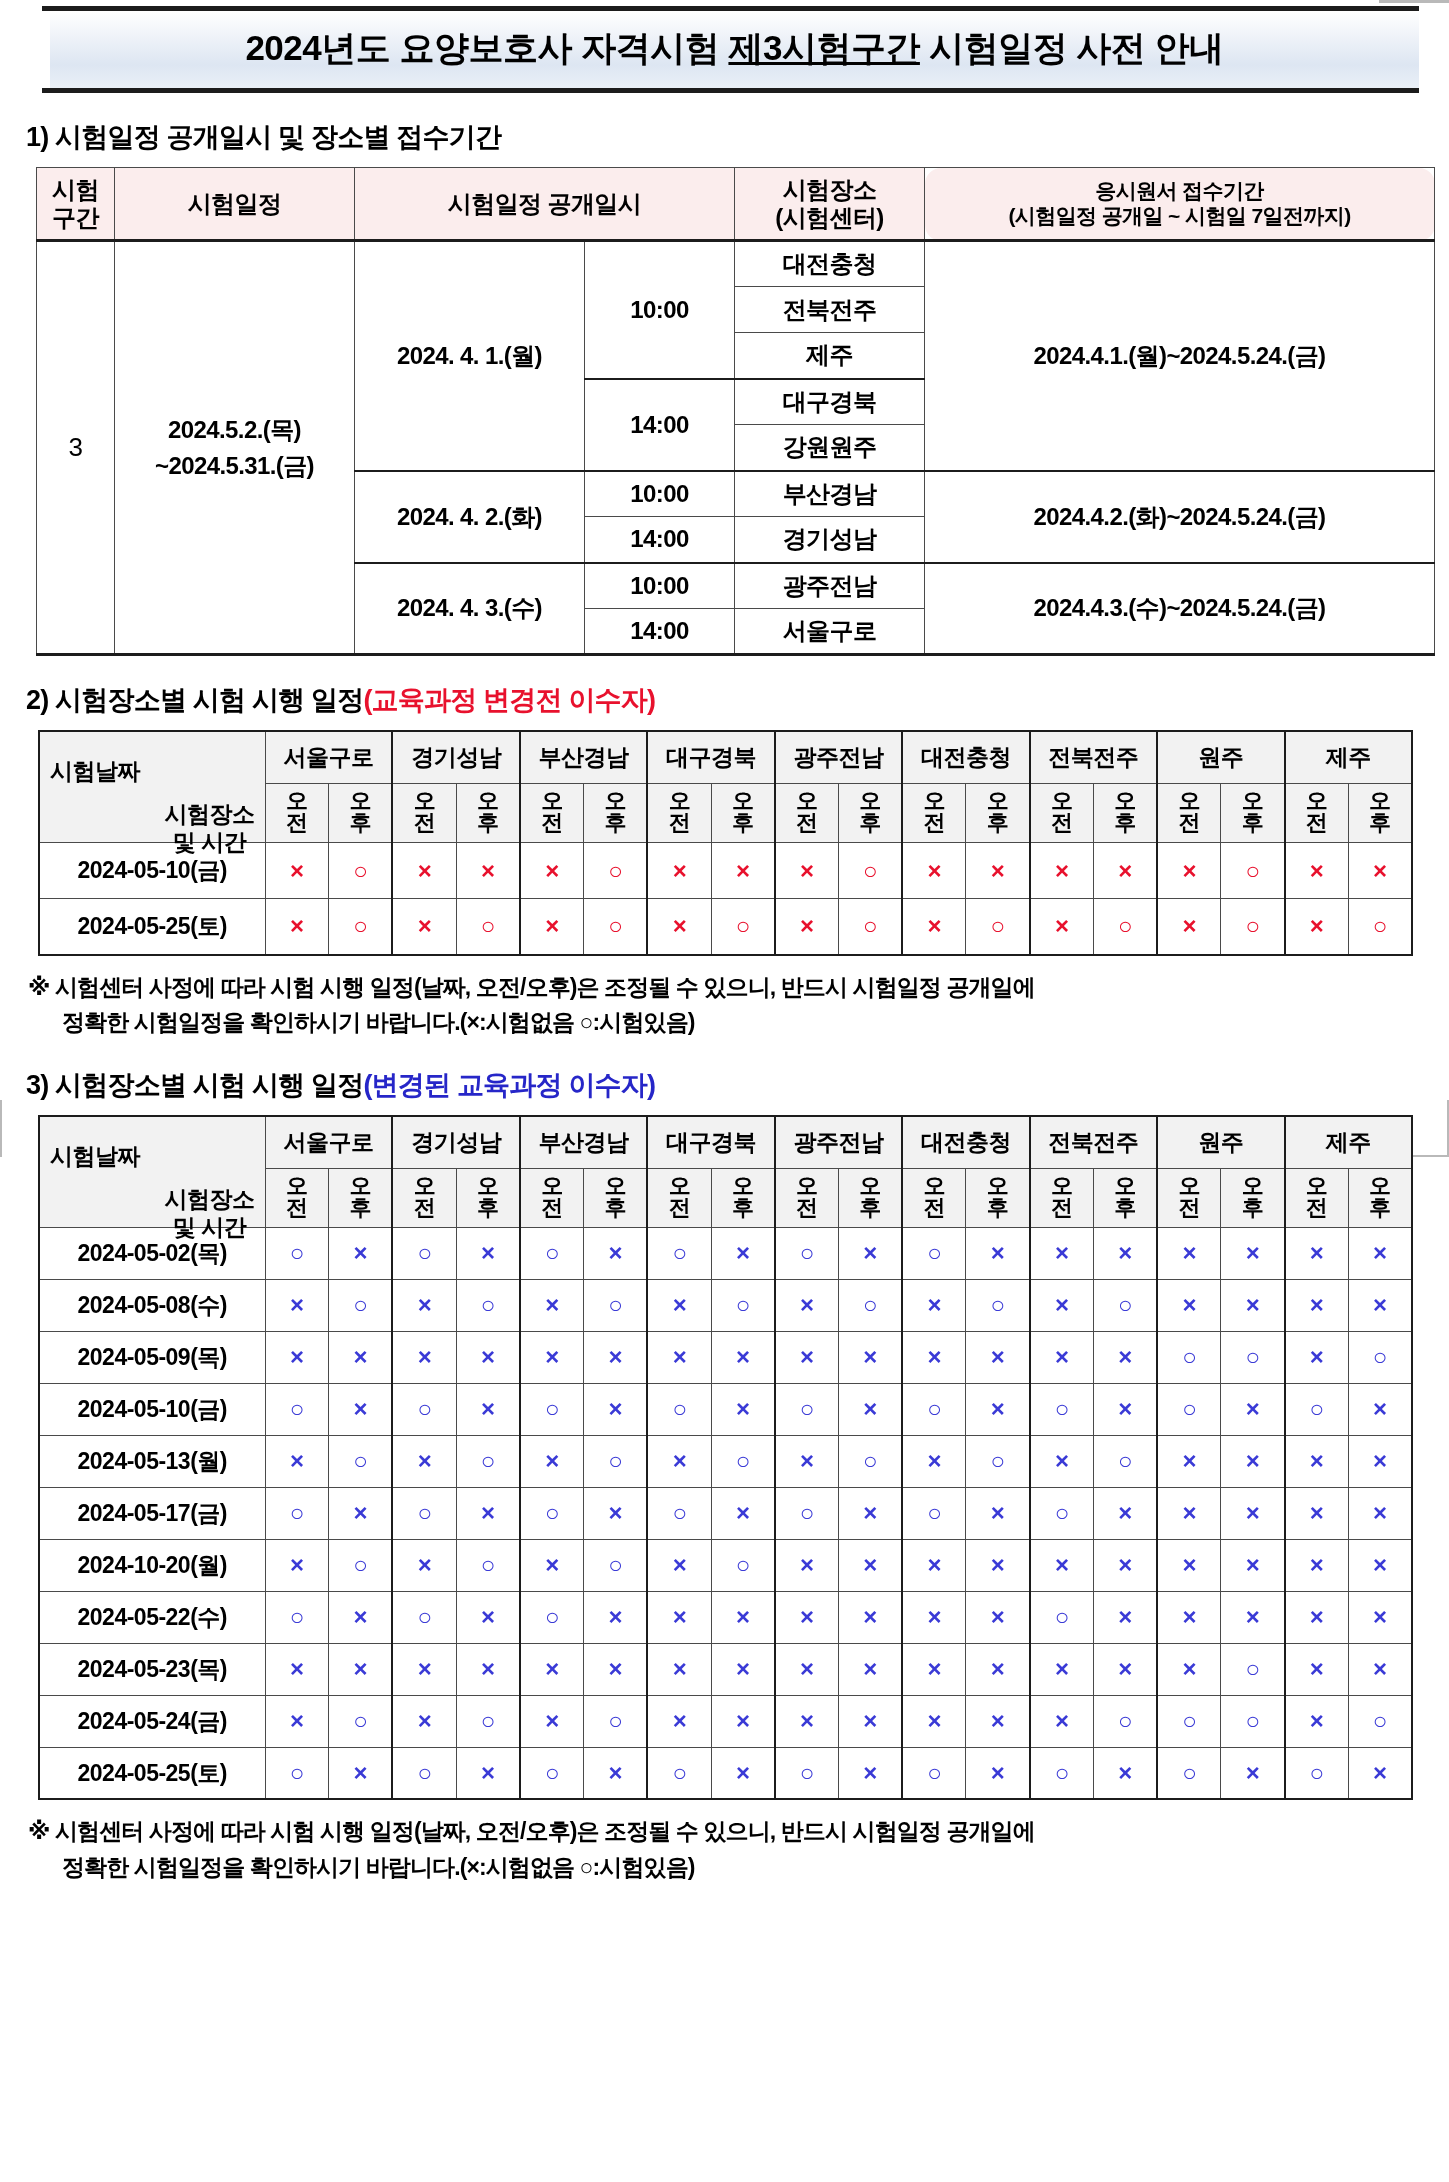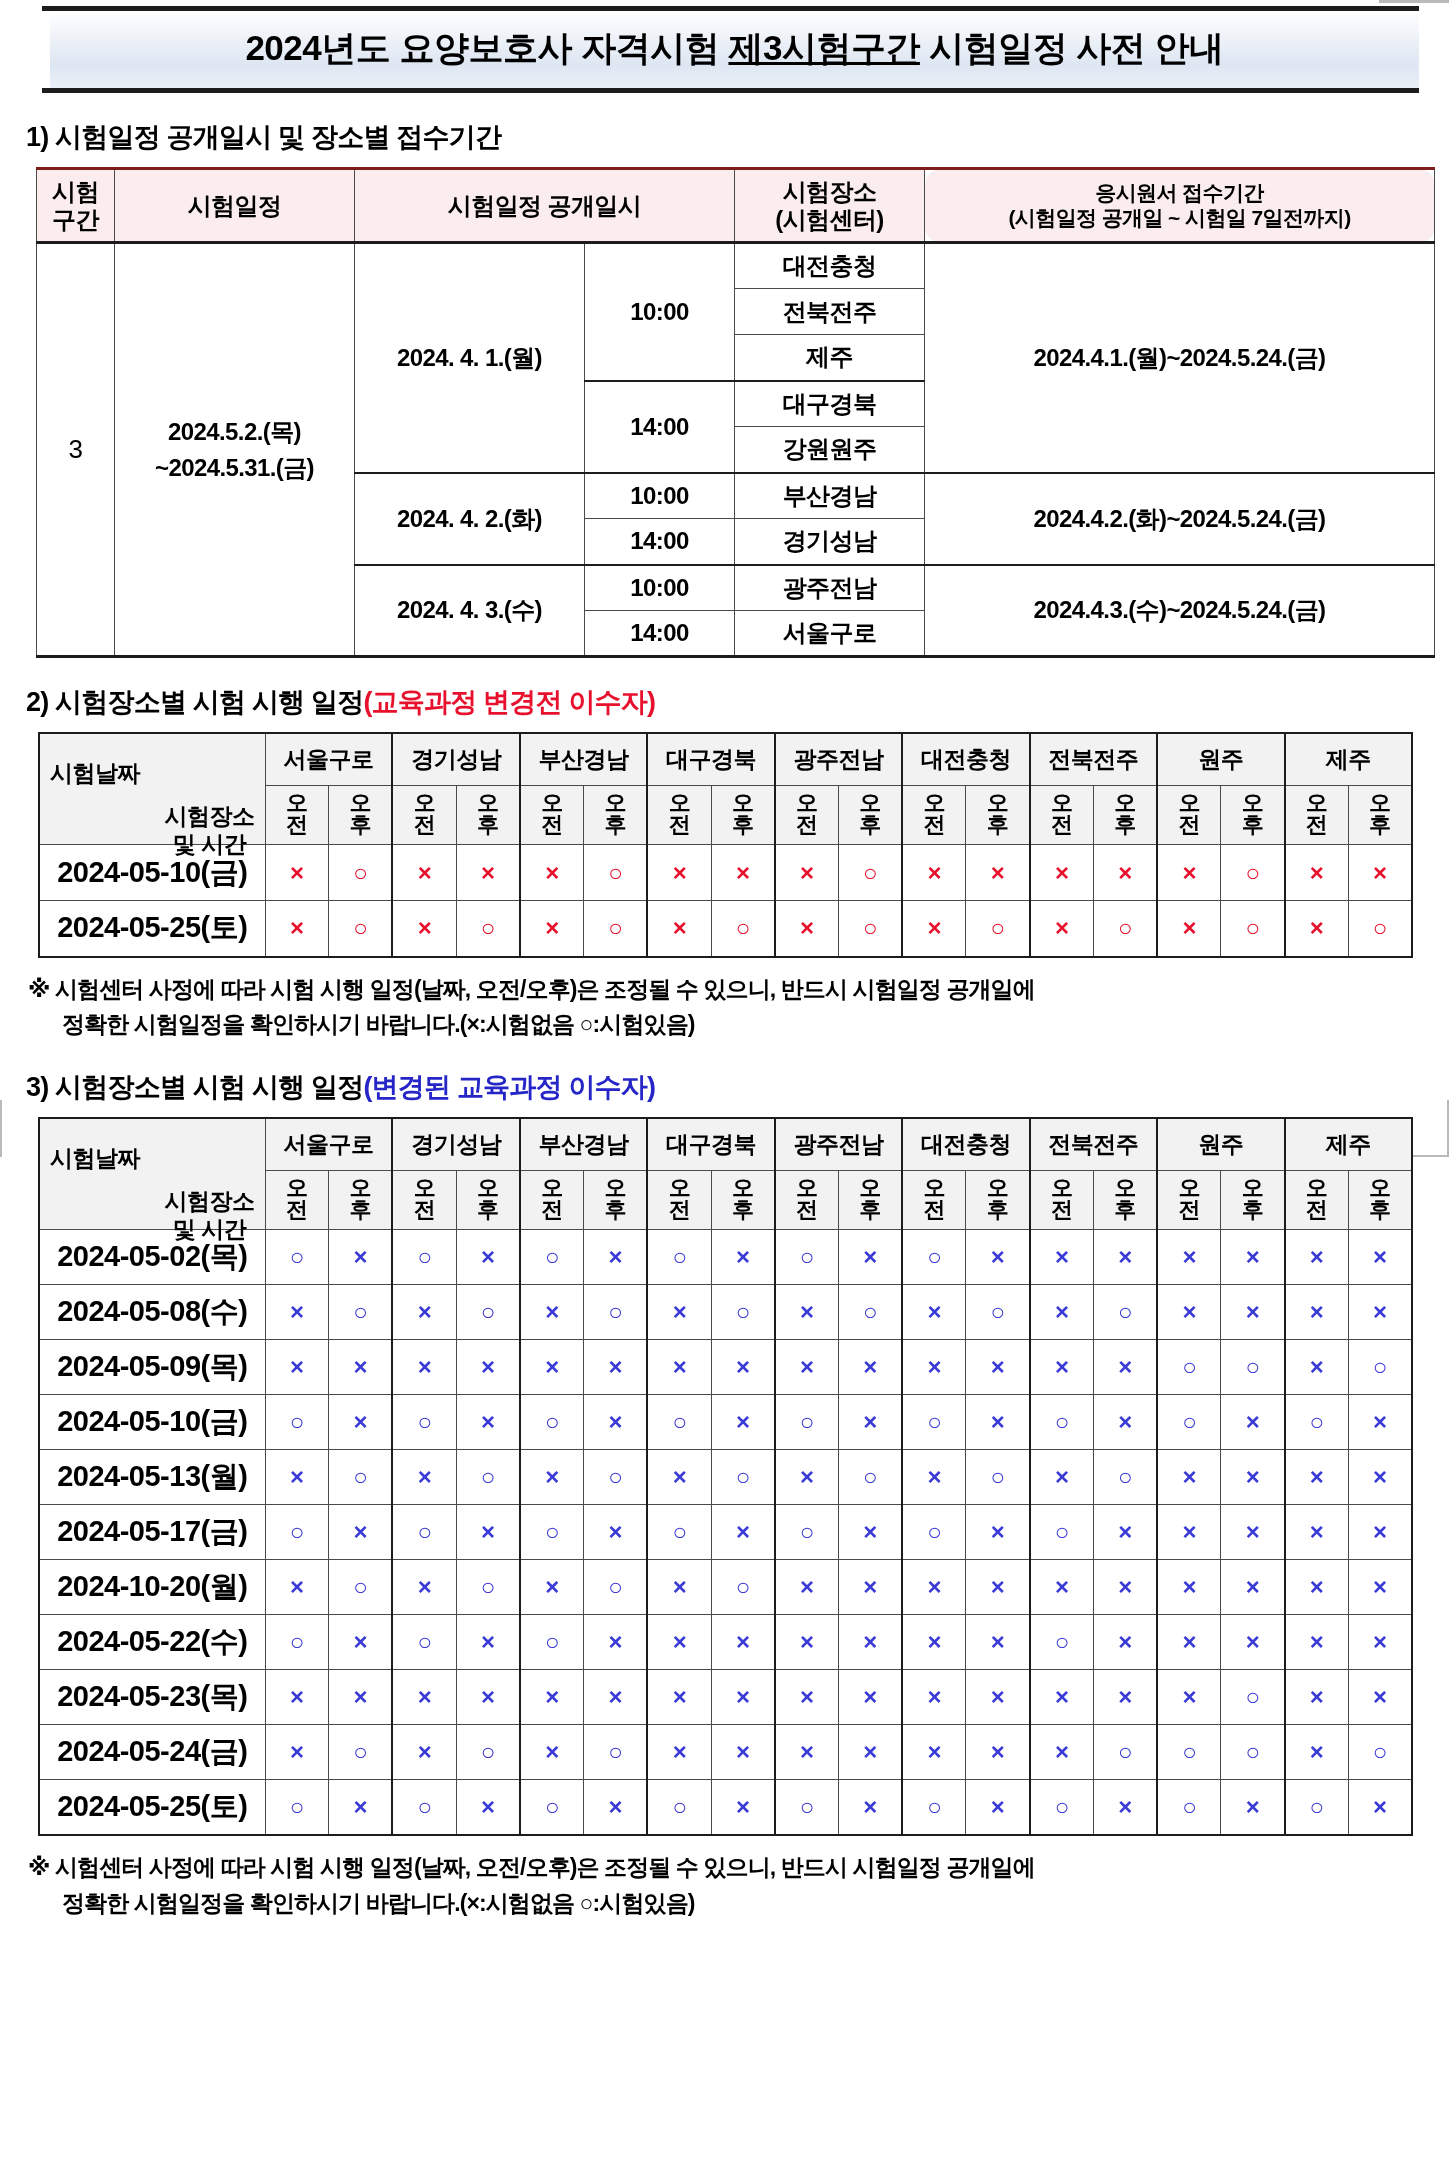--- a/index.html
+++ b/index.html
@@ -65,21 +65,21 @@
     margin: 26px 0 12px 2px;
   }
   .sec-heading .hl-red { color:#e8112d; }
   .sec-heading .hl-blue { color:#2626c8; }
 
   
   table { border-collapse: collapse; }
   .tbl1 {
     width: 1399px;
     margin-left: 12px;
-    border-top: 3px solid #7f1d1d;
+    border-top: 1px solid #7f1d1d;
     border-bottom: 3px solid #1c1c1c;
     padding-left: 15px;
   }
   .tbl1 td, .tbl1 th {
     border: 1px solid #4a4a4a;
     text-align: center;
     vertical-align: middle;
     font-size: 24px;
     font-weight: bold;
     letter-spacing: -0.6px;
@@ -131,21 +131,21 @@
     position:absolute; left:10px; bottom:0;
     font-size:23px; font-weight:bold;
   }
   .grid th.place { font-size: 23px; padding: 10px 0; }
   .grid th.ampm {
     font-size: 22px; line-height: 1.0; padding: 6px 0 8px 0;
     font-weight: bold;
   }
   .grid th.ampm span { display:block; }
   .grid td.datecell {
-    font-size: 29px; font-weight: bold; letter-spacing: -0.5px;
+    font-size: 23px; font-weight: bold; letter-spacing: -0.5px;
     padding: 7px 4px;
   }
   .grid td.mark { font-size: 24px; font-weight: bold; }
   .grid.g2 td.mark { color: #e8112d; }
   .grid.g3 td.mark { color: #3a3ad6; }
   .grid .grpdiv { border-left: 2px solid #1c1c1c; }
   .grid tbody tr td { border-top: 1px solid #555; }
   .grid.g2 td { height: 56px; }
   .grid.g3 td { height: 52px; }
 

